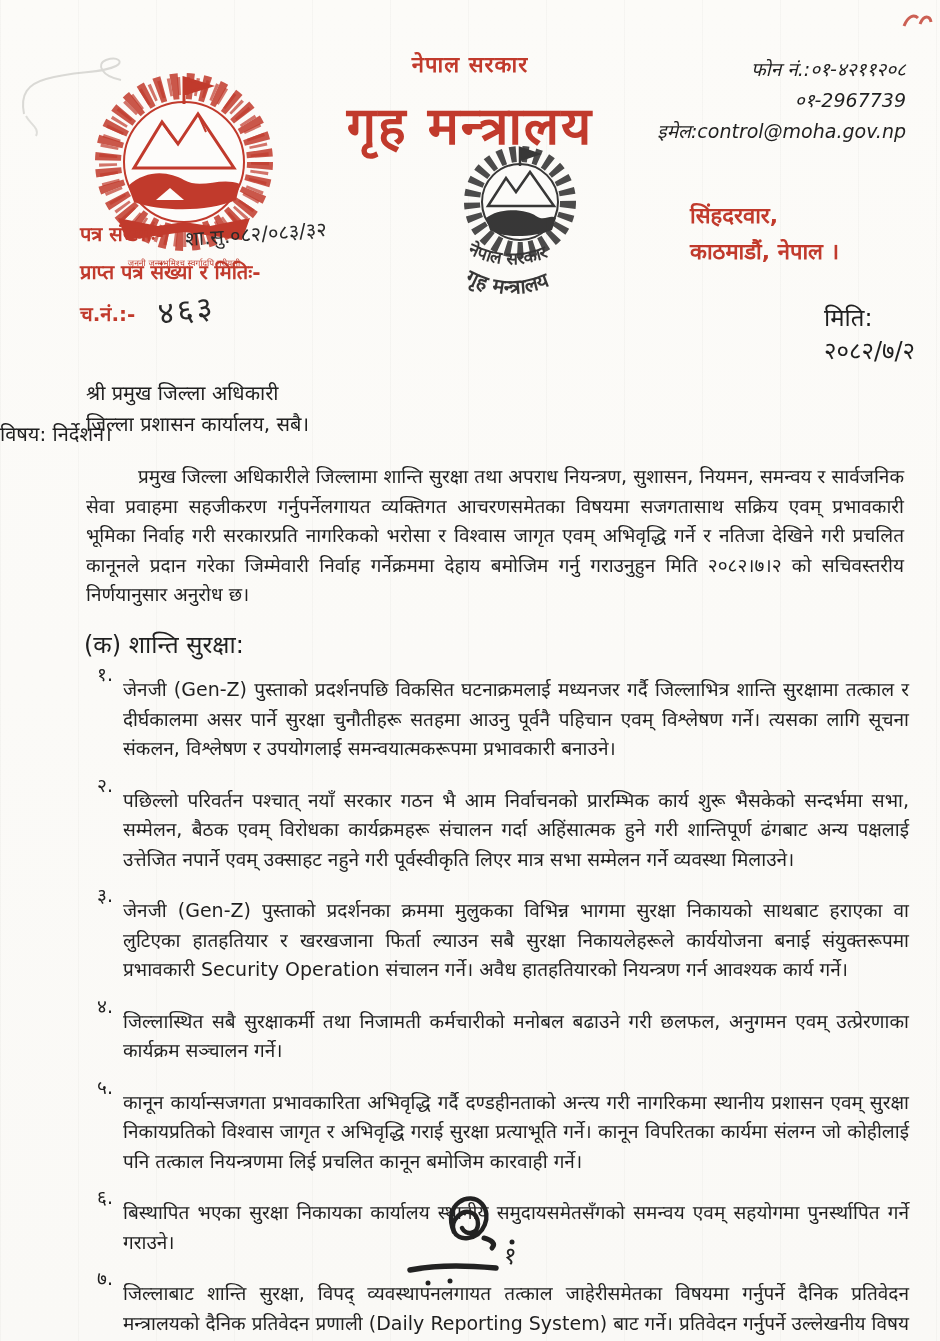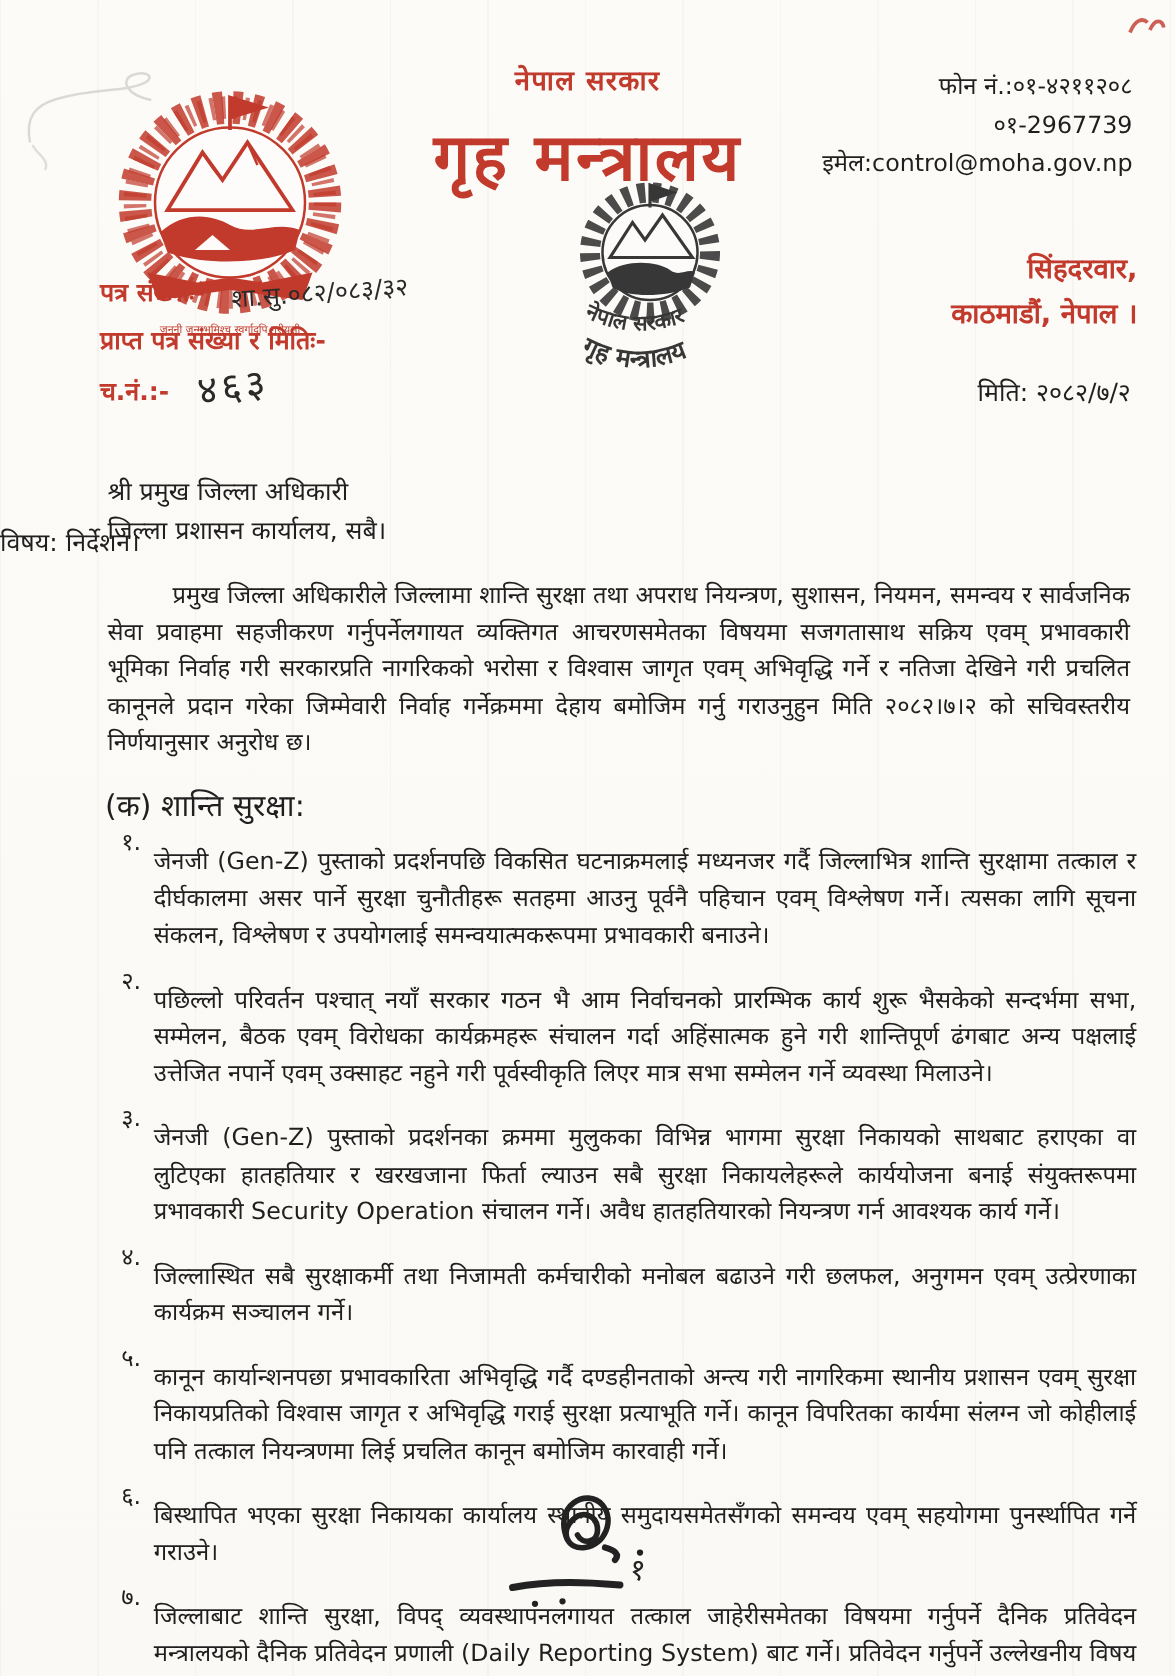--- a/index.html
+++ b/index.html
@@ -13,31 +13,31 @@
     font-family:"DejaVu Sans", sans-serif;
     color:#1f1f1f;
     overflow:hidden;
   }
   .red { color:#c13a2c; }
   .abs { position:absolute; }
 
   
   .govt-name { top:48px; left:0; width:100%; text-align:center; font-size:22px; font-weight:bold; letter-spacing:1px; }
   .ministry-name { top:88px; left:0; width:100%; text-align:center; font-size:52px; font-weight:bold; letter-spacing:2px; }
-  .contact-block { top:54px; right:34px; text-align:right; font-size:19px; line-height:31px; font-weight:500; }
+  .contact-block { top:54px; right:34px; text-align:right; font-size:19px; line-height:31px; font-weight:500;font-style:italic; }
   .emblem-red { top:60px; left:78px; }
   .stamp-black { top:140px; left:436px; opacity:.88; }
 
   
   .ref-block { top:215px; left:80px; font-size:20px; line-height:38px; font-weight:bold; }
   .hand { font-size:20px; display:inline-block; transform:rotate(-4deg); color:#2a2a2a; font-weight:normal; }
   .hand-big { font-size:31px; transform:rotate(-7deg) ; letter-spacing:3px; }
 
-  .addr-block { top:198px; right:30px; width:220px; text-align:right; font-size:22px; font-weight:bold; line-height:36px; }
-  .date-line { top:300px; left:782px; font-size:20px; }
+  .addr-block { top:198px; right:30px; width:220px; text-align:left; font-size:22px; font-weight:bold; line-height:36px; }
+  .date-line { top:300px; left:824px; font-size:24px; }
 
   .recipient { top:358px; left:86px; font-size:20px; line-height:31px;margin-top:20px; }
   .subject { top:420px; left:0; width:100%; text-align:left; font-size:20px; }
 
   .intro { top:462px; left:86px; width:818px; font-size:19px; line-height:29.5px; text-align:justify; text-indent:52px; }
   .section-heading { top:627px; left:84px; font-size:24px; }
 
   .list { top:660px; left:97px; width:812px; }
   .item { display:flex; margin-bottom:7px; }
   .item .num { flex:0 0 26px; font-size:19px; line-height:29.5px; }
@@ -152,21 +152,21 @@
     <div class="item">
       <span class="num">३.</span>
       <span class="txt">जेनजी (Gen-Z) पुस्ताको प्रदर्शनका क्रममा मुलुकका विभिन्न भागमा सुरक्षा निकायको साथबाट हराएका वा लुटिएका हातहतियार र खरखजाना फिर्ता ल्याउन सबै सुरक्षा निकायलेहरूले कार्ययोजना बनाई संयुक्तरूपमा प्रभावकारी Security Operation संचालन गर्ने।  अवैध हातहतियारको नियन्त्रण गर्न आवश्यक कार्य गर्ने।</span>
     </div>
     <div class="item">
       <span class="num">४.</span>
       <span class="txt">जिल्लास्थित सबै सुरक्षाकर्मी तथा निजामती कर्मचारीको मनोबल बढाउने गरी छलफल, अनुगमन एवम् उत्प्रेरणाका कार्यक्रम सञ्चालन गर्ने।</span>
     </div>
     <div class="item">
       <span class="num">५.</span>
-      <span class="txt">कानून कार्यान्शनपछा प्रभावकारिता अभिवृद्धि गर्दै दण्डहीनताको अन्त्य गरी नागरिकमा स्थानीय प्रशासन एवम् सुरक्षा निकायप्रतिको विश्वास जागृत र अभिवृद्धि गराई सुरक्षा प्रत्याभूति गर्ने।  कानून विपरितका कार्यमा संलग्न जो कोहीलाई पनि तत्काल नियन्त्रणमा लिई प्रचलित कानून बमोजिम कारवाही गर्ने।</span>
+      <span class="txt">कानून कार्यान्सजगता प्रभावकारिता अभिवृद्धि गर्दै दण्डहीनताको अन्त्य गरी नागरिकमा स्थानीय प्रशासन एवम् सुरक्षा निकायप्रतिको विश्वास जागृत र अभिवृद्धि गराई सुरक्षा प्रत्याभूति गर्ने।  कानून विपरितका कार्यमा संलग्न जो कोहीलाई पनि तत्काल नियन्त्रणमा लिई प्रचलित कानून बमोजिम कारवाही गर्ने।</span>
     </div>
     <div class="item">
       <span class="num">६.</span>
       <span class="txt">बिस्थापित भएका सुरक्षा निकायका कार्यालय स्थानीय समुदायसमेतसँगको समन्वय एवम् सहयोगमा पुनर्स्थापित गर्ने गराउने।</span>
     </div>
     <div class="item">
       <span class="num">७.</span>
       <span class="txt">जिल्लाबाट शान्ति सुरक्षा, विपद् व्यवस्थापनलगायत तत्काल जाहेरीसमेतका विषयमा गर्नुपर्ने दैनिक प्रतिवेदन मन्त्रालयको दैनिक प्रतिवेदन प्रणाली (Daily Reporting System) बाट गर्ने।  प्रतिवेदन गर्नुपर्ने उल्लेखनीय विषय नभए पनि दैनिक जानकारी गराउने।</span>
     </div>
   </div>

